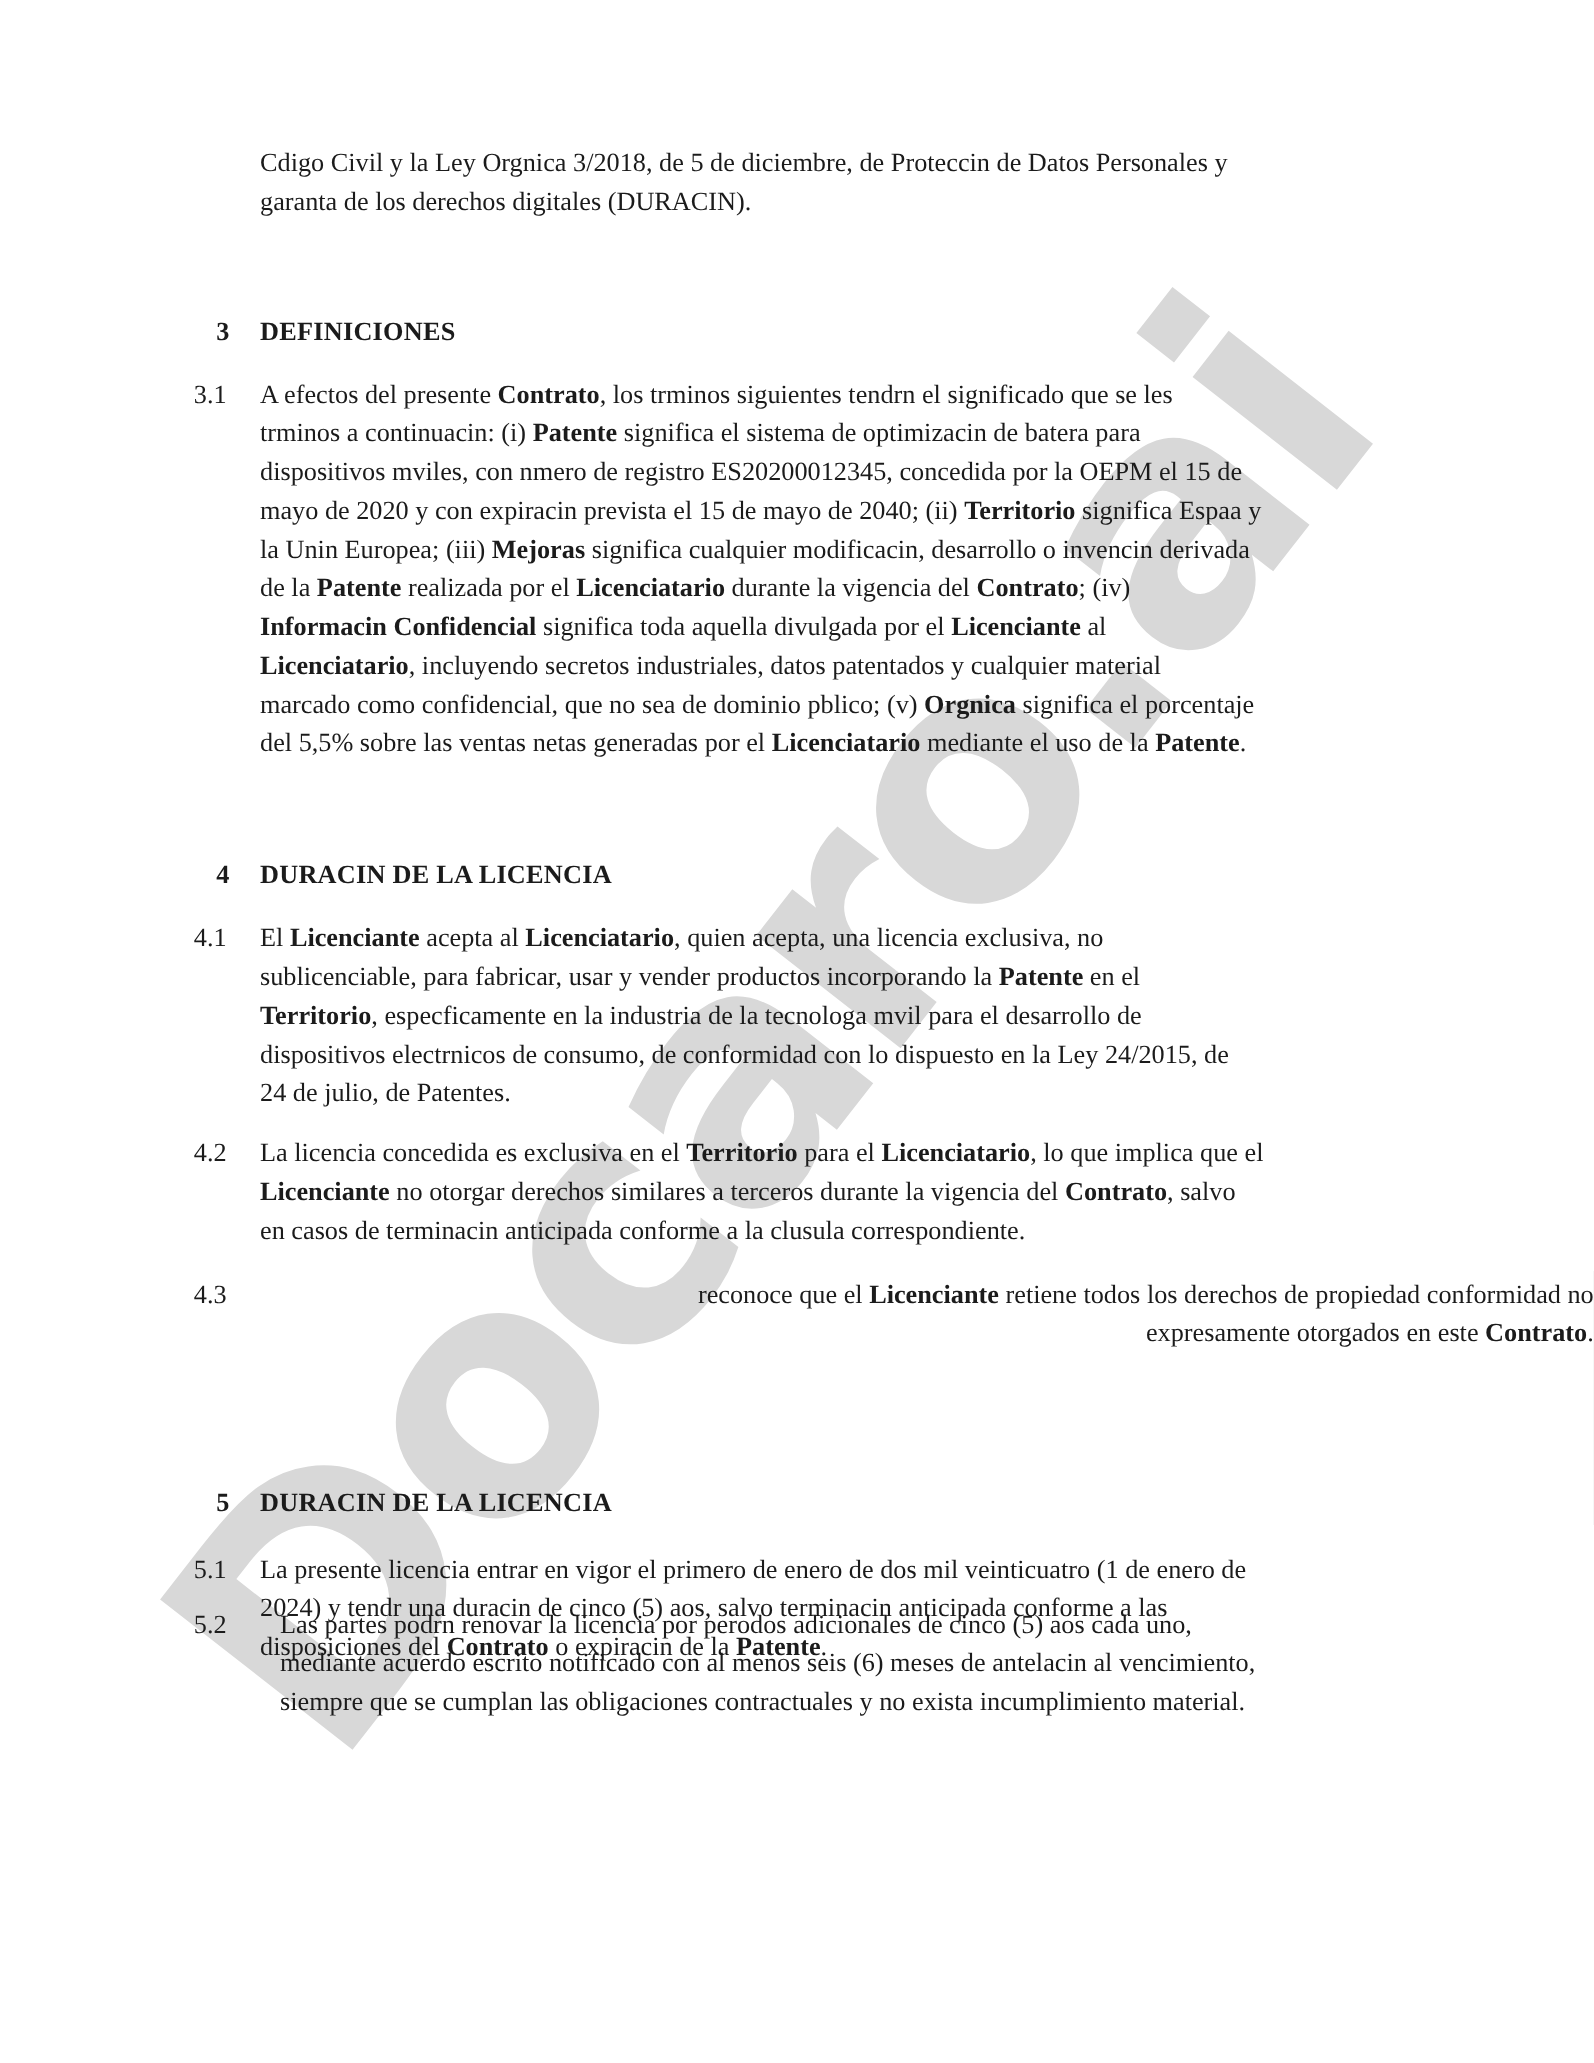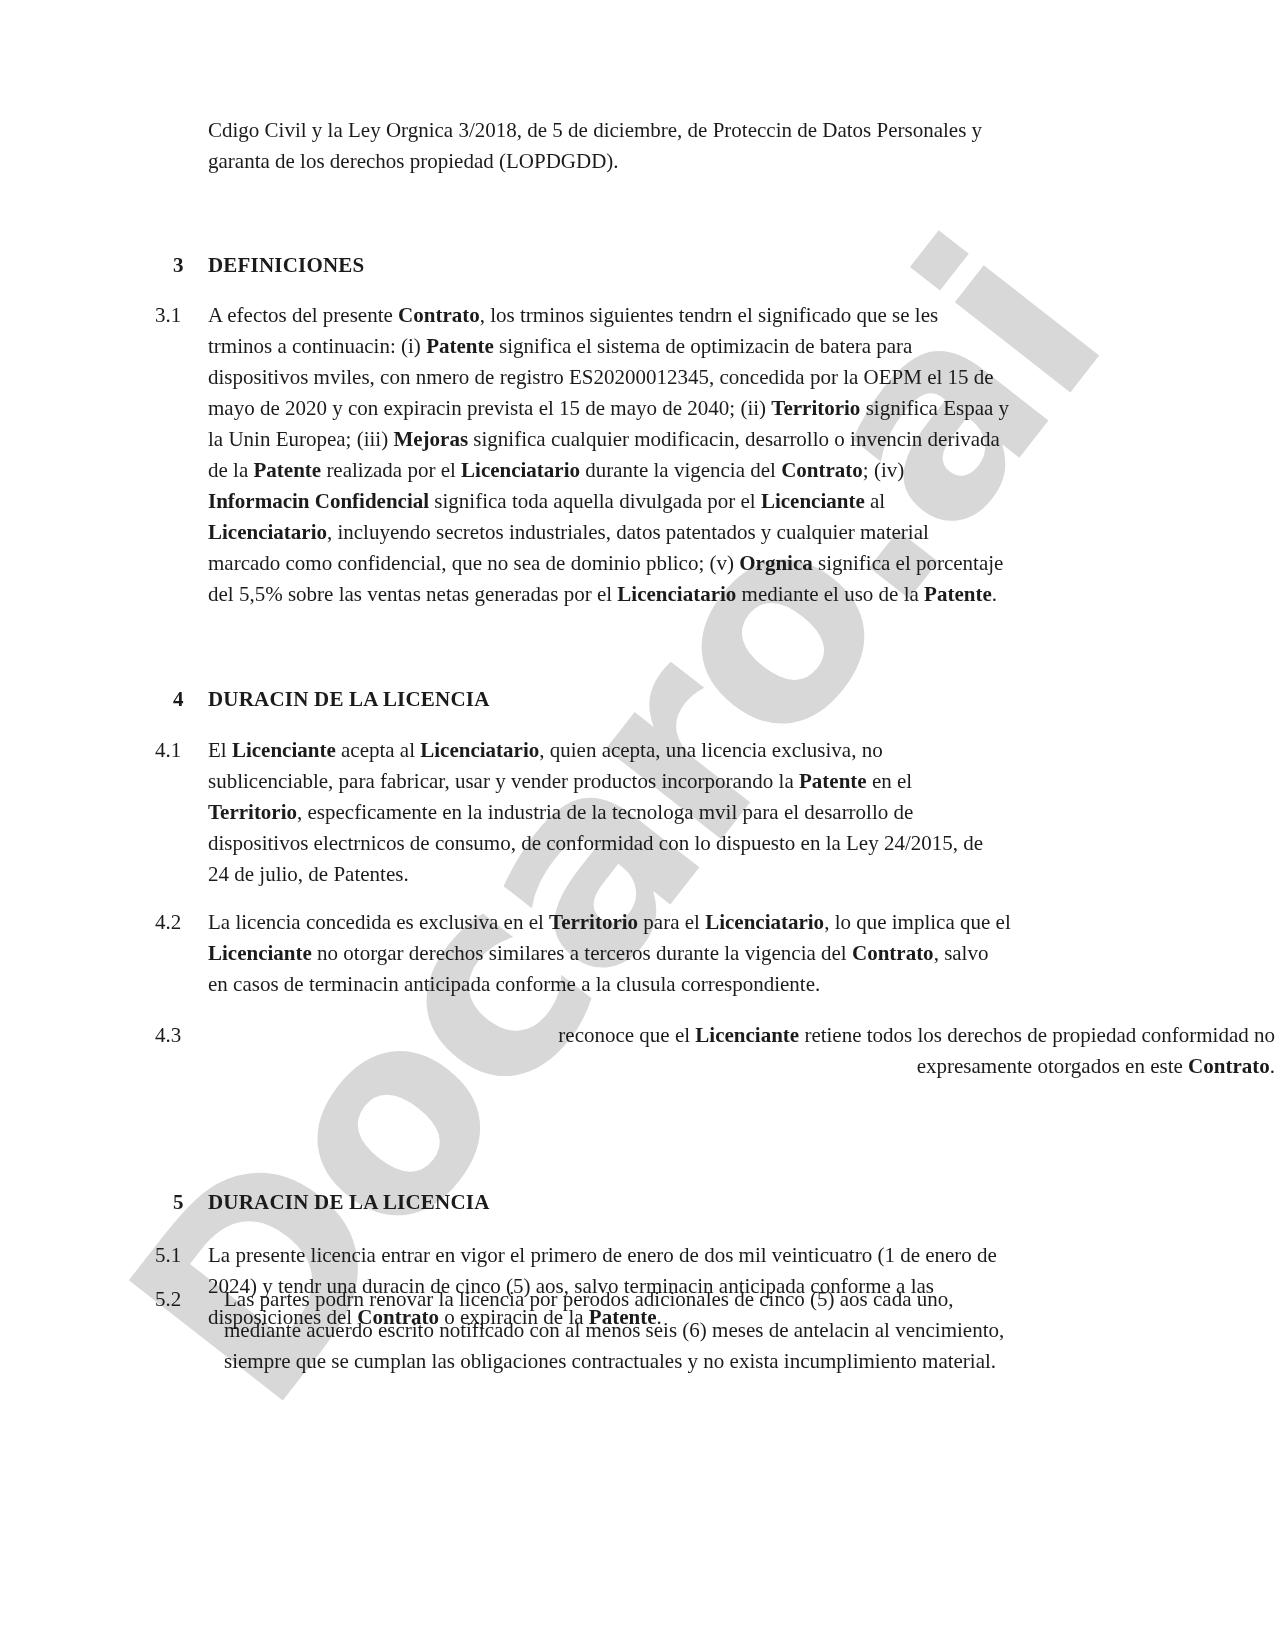--- a/index.html
+++ b/index.html
@@ -38,21 +38,21 @@
 </style>
 </head>
 <body>
 
 <div class="page">
   <div class="watermark">Docaro.ai</div>
   <div id="content">
       <div class="block" style="top: 115px;">
         <div class="lines">
           <div class="line"><span>Cdigo Civil y la Ley Orgnica 3/2018, de 5 de diciembre, de Proteccin de Datos Personales y</span></div>
-          <div class="line"><span>garanta de los derechos propiedad (LOPDGDD).</span></div>
+          <div class="line"><span>garanta de los derechos digitales (DURACIN).</span></div>
         </div>
       </div>
       <div class="block" style="top: 250px;">
         <span class="sec-num">3</span>
         <span class="sec-title">DEFINICIONES</span>
       </div>
       <div class="block" style="top: 300px;">
         <span class="clause-num">3.1</span>
         <div class="lines">
           <div class="line"><span>A efectos del presente </span><span class="b">Contrato</span><span>, los trminos siguientes tendrn el significado que se les</span></div>

